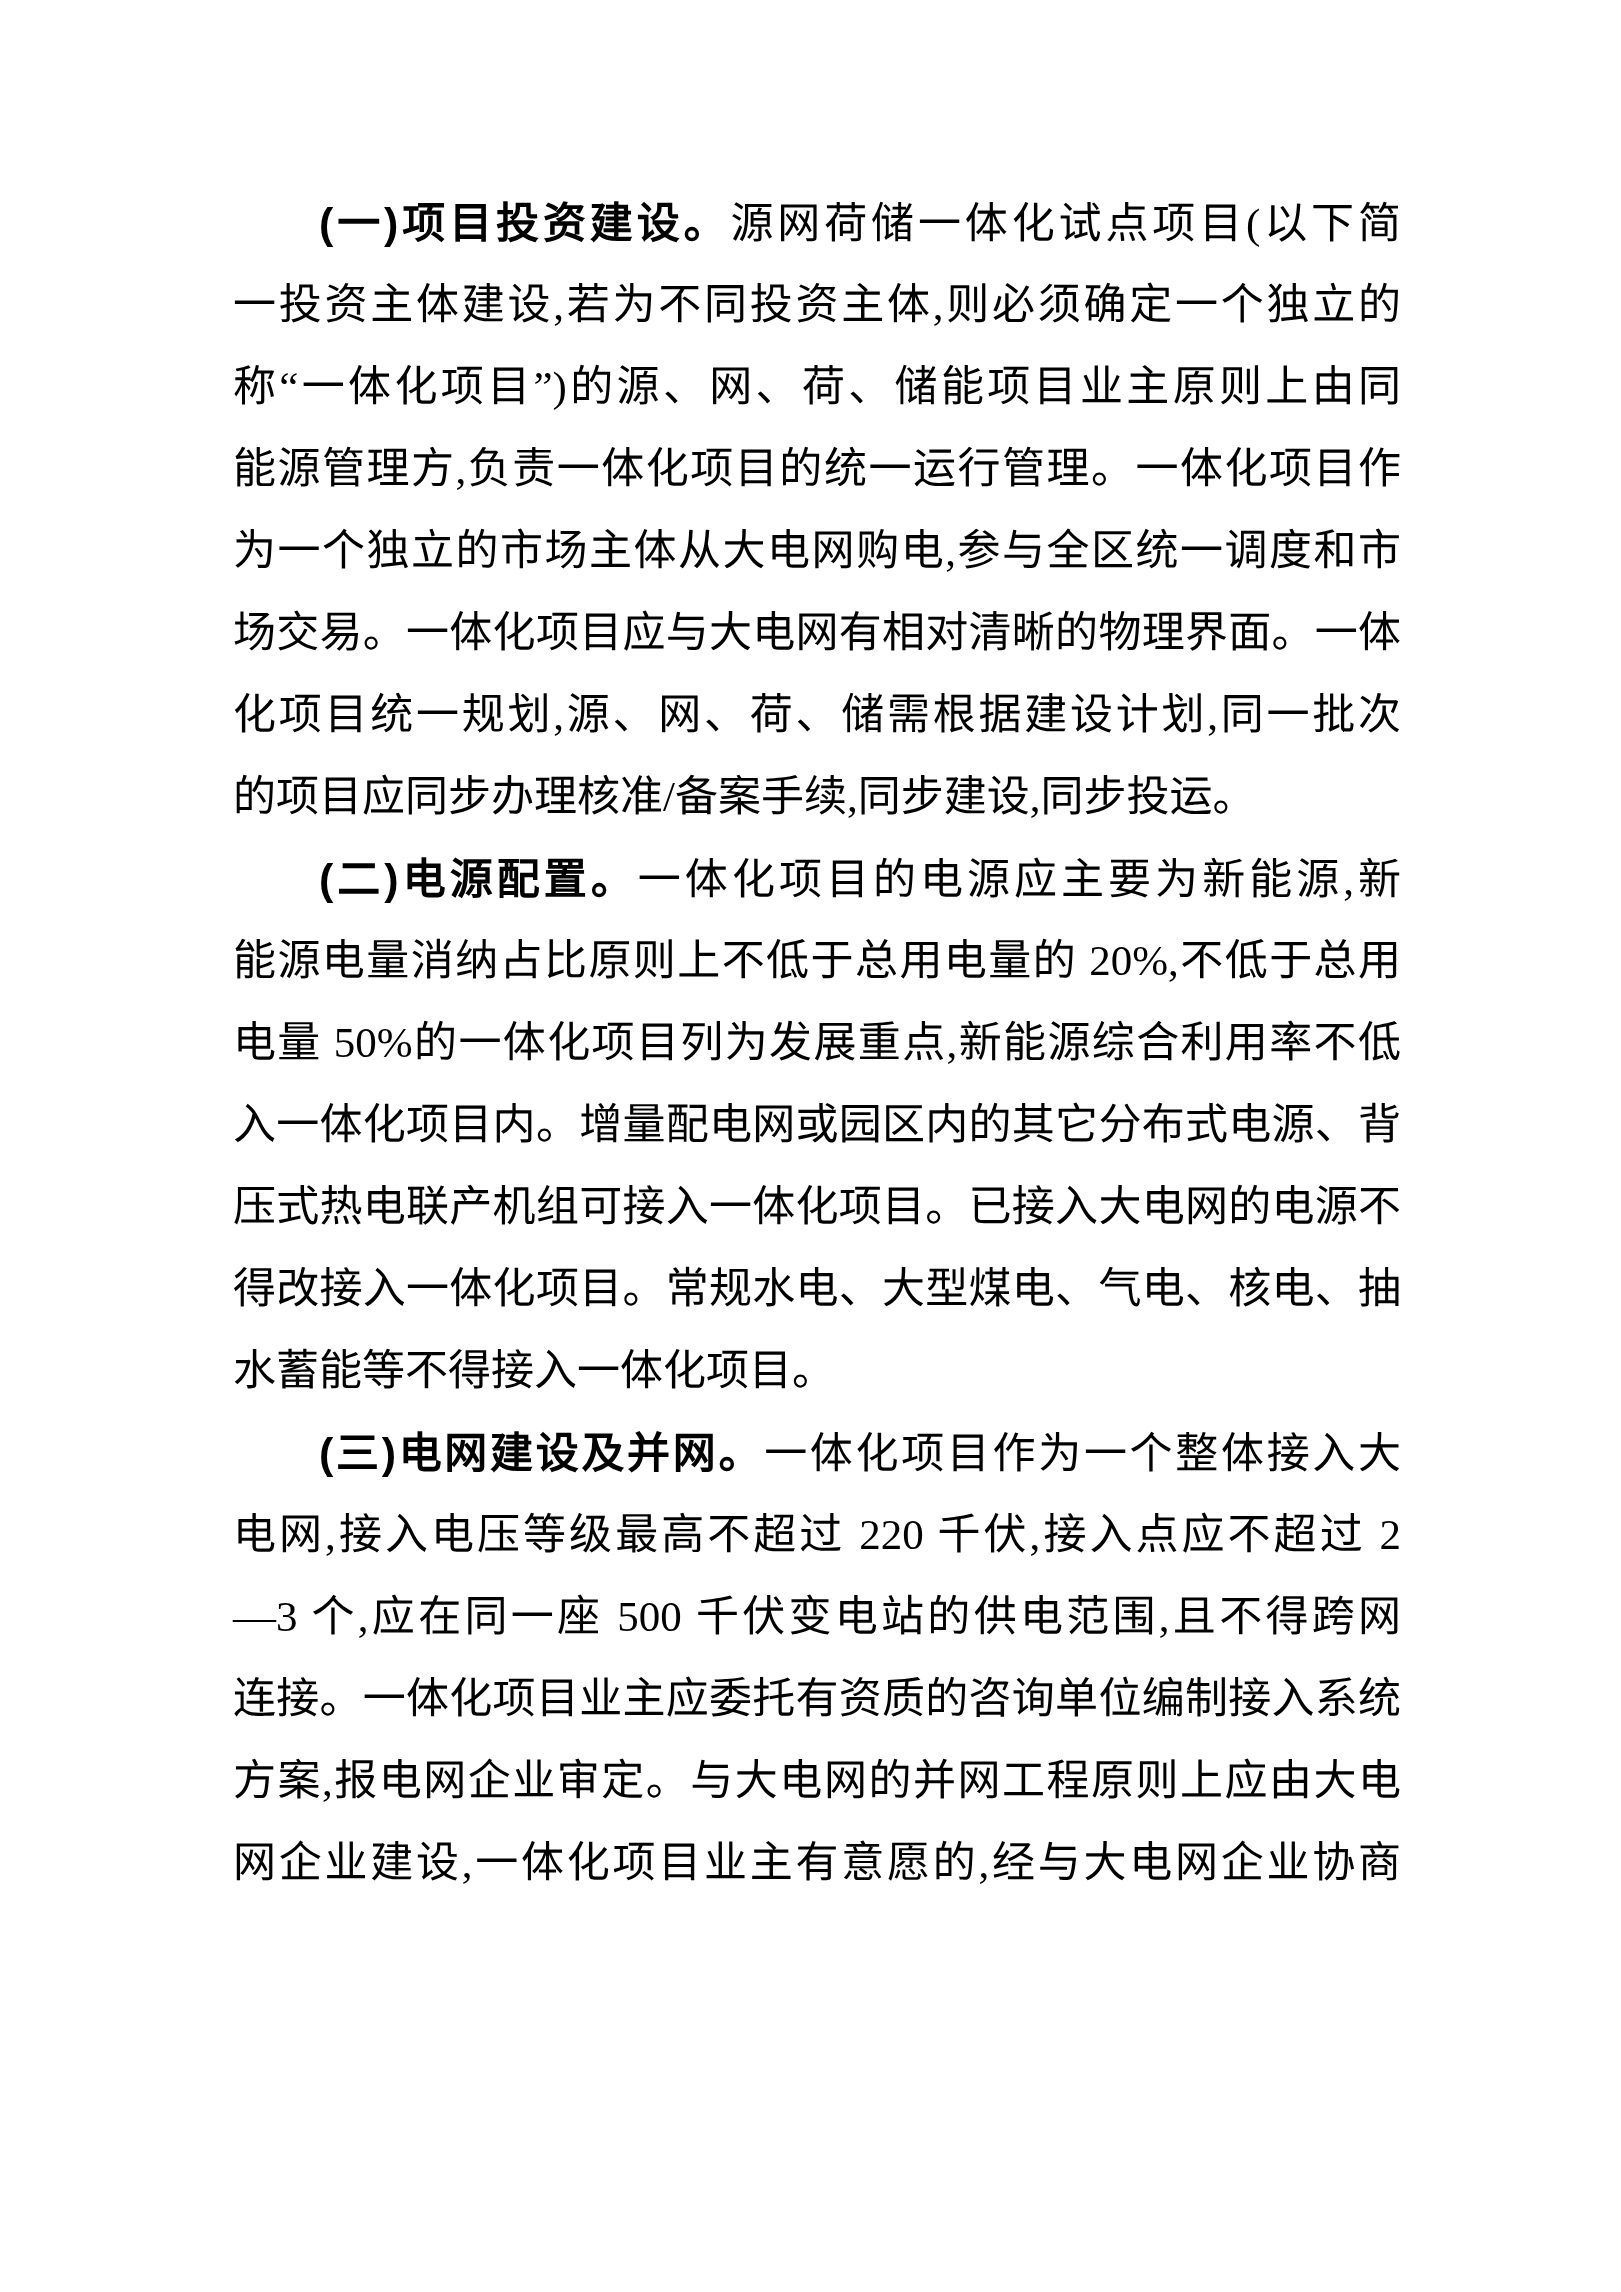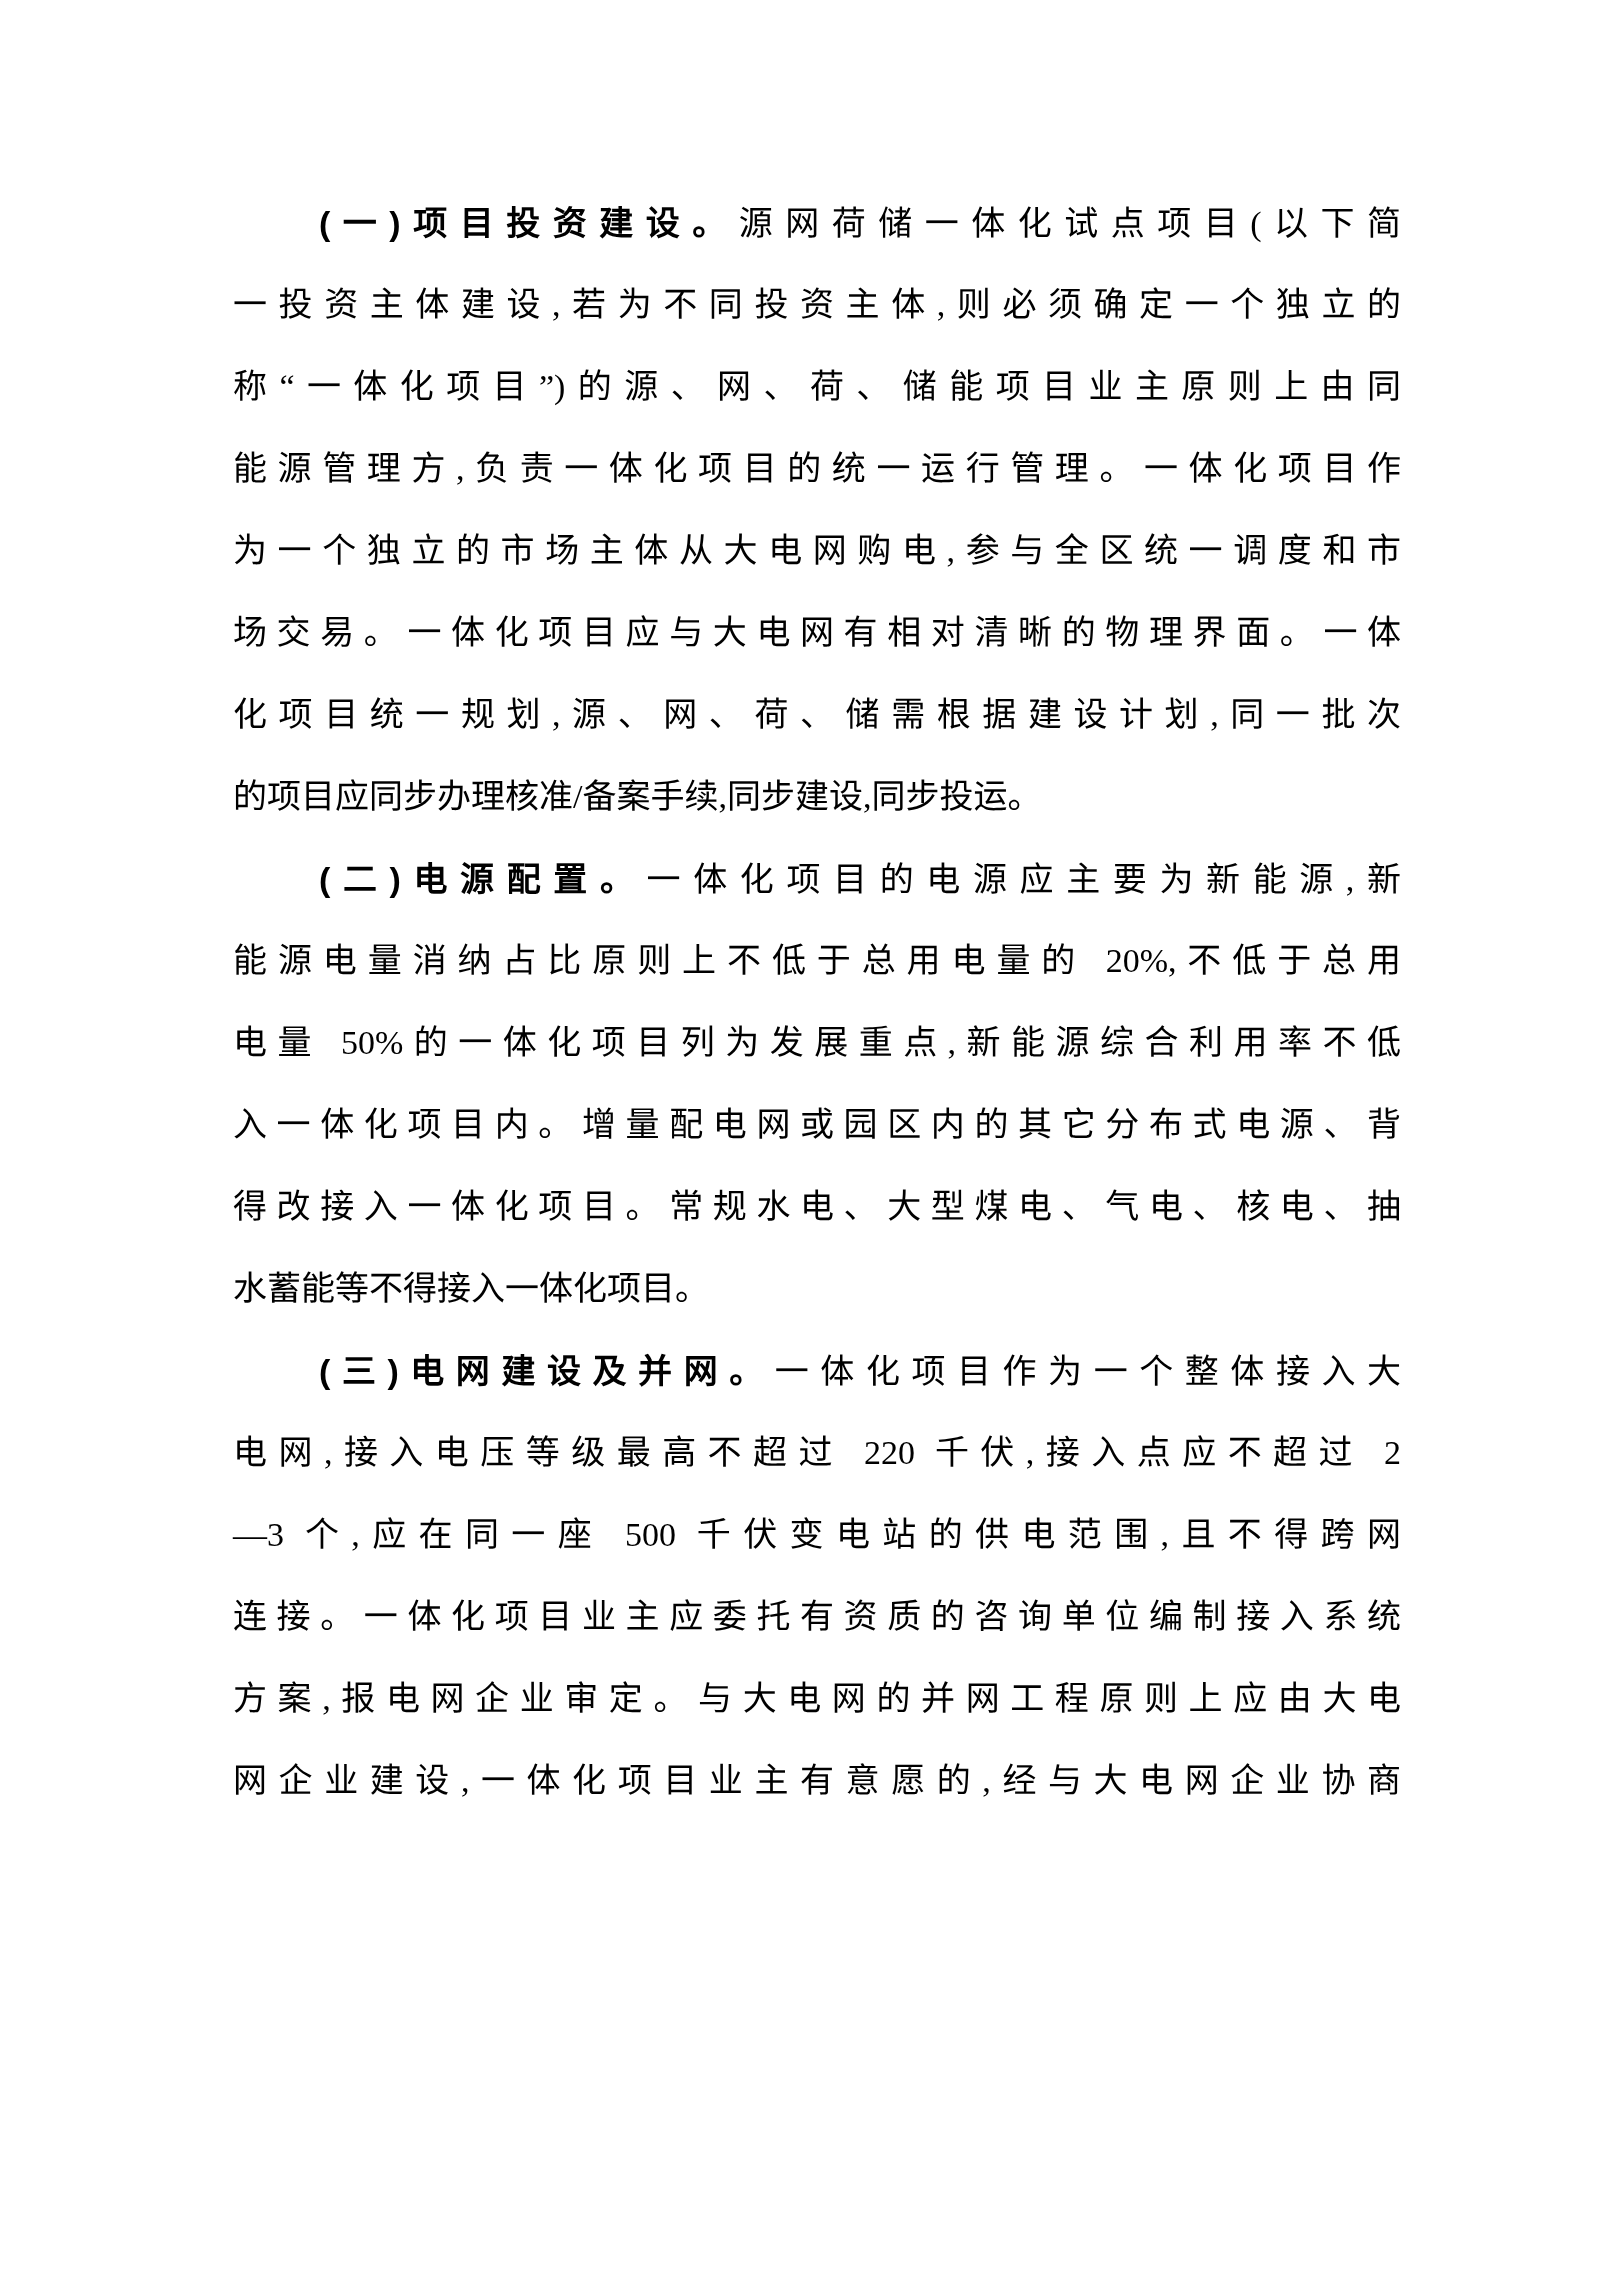--- a/index.html
+++ b/index.html
@@ -18,21 +18,21 @@
     height: 2293px;
     background: #ffffff;
     color: #000000;
   }
   .text-block {
     position: absolute;
     left: 233px;
     top: 182px;
     width: 1168px;
     font-family: "Liberation Serif", "DejaVu Serif", serif;
-    font-size: 34px;
+    font-size: 43px;
     line-height: 82px;
     color: #000000;
   }
   .paragraph {
     margin: 0;
     padding: 0;
   }
   .line {
     height: 82px;
     text-align: justify;
@@ -65,20 +65,21 @@
         <div class="line"><span class="run">为一个独立的市场主体从大电网购电,参与全区统一调度和市</span></div>
         <div class="line"><span class="run">场交易。一体化项目应与大电网有相对清晰的物理界面。一体</span></div>
         <div class="line"><span class="run">化项目统一规划,源、网、荷、储需根据建设计划,同一批次</span></div>
         <div class="line last"><span class="run">的项目应同步办理核准/备案手续,同步建设,同步投运。</span></div>
       </div>
       <div class="paragraph">
         <div class="line indent"><span class="run bold">(二)电源配置。</span><span class="run">一体化项目的电源应主要为新能源,新</span></div>
         <div class="line"><span class="run">能源电量消纳占比原则上不低于总用电量的 20%,不低于总用</span></div>
         <div class="line"><span class="run">电量 50%的一体化项目列为发展重点,新能源综合利用率不低</span></div>
         <div class="line"><span class="run">入一体化项目内。增量配电网或园区内的其它分布式电源、背</span></div>
+        <div class="line"><span class="run">压式热电联产机组可接入一体化项目。已接入大电网的电源不</span></div>
         <div class="line"><span class="run">得改接入一体化项目。常规水电、大型煤电、气电、核电、抽</span></div>
         <div class="line last"><span class="run">水蓄能等不得接入一体化项目。</span></div>
       </div>
       <div class="paragraph">
         <div class="line indent"><span class="run bold">(三)电网建设及并网。</span><span class="run">一体化项目作为一个整体接入大</span></div>
         <div class="line"><span class="run">电网,接入电压等级最高不超过 220 千伏,接入点应不超过 2</span></div>
         <div class="line"><span class="run">—3 个,应在同一座 500 千伏变电站的供电范围,且不得跨网</span></div>
         <div class="line"><span class="run">连接。一体化项目业主应委托有资质的咨询单位编制接入系统</span></div>
         <div class="line"><span class="run">方案,报电网企业审定。与大电网的并网工程原则上应由大电</span></div>
         <div class="line"><span class="run">网企业建设,一体化项目业主有意愿的,经与大电网企业协商</span></div>

